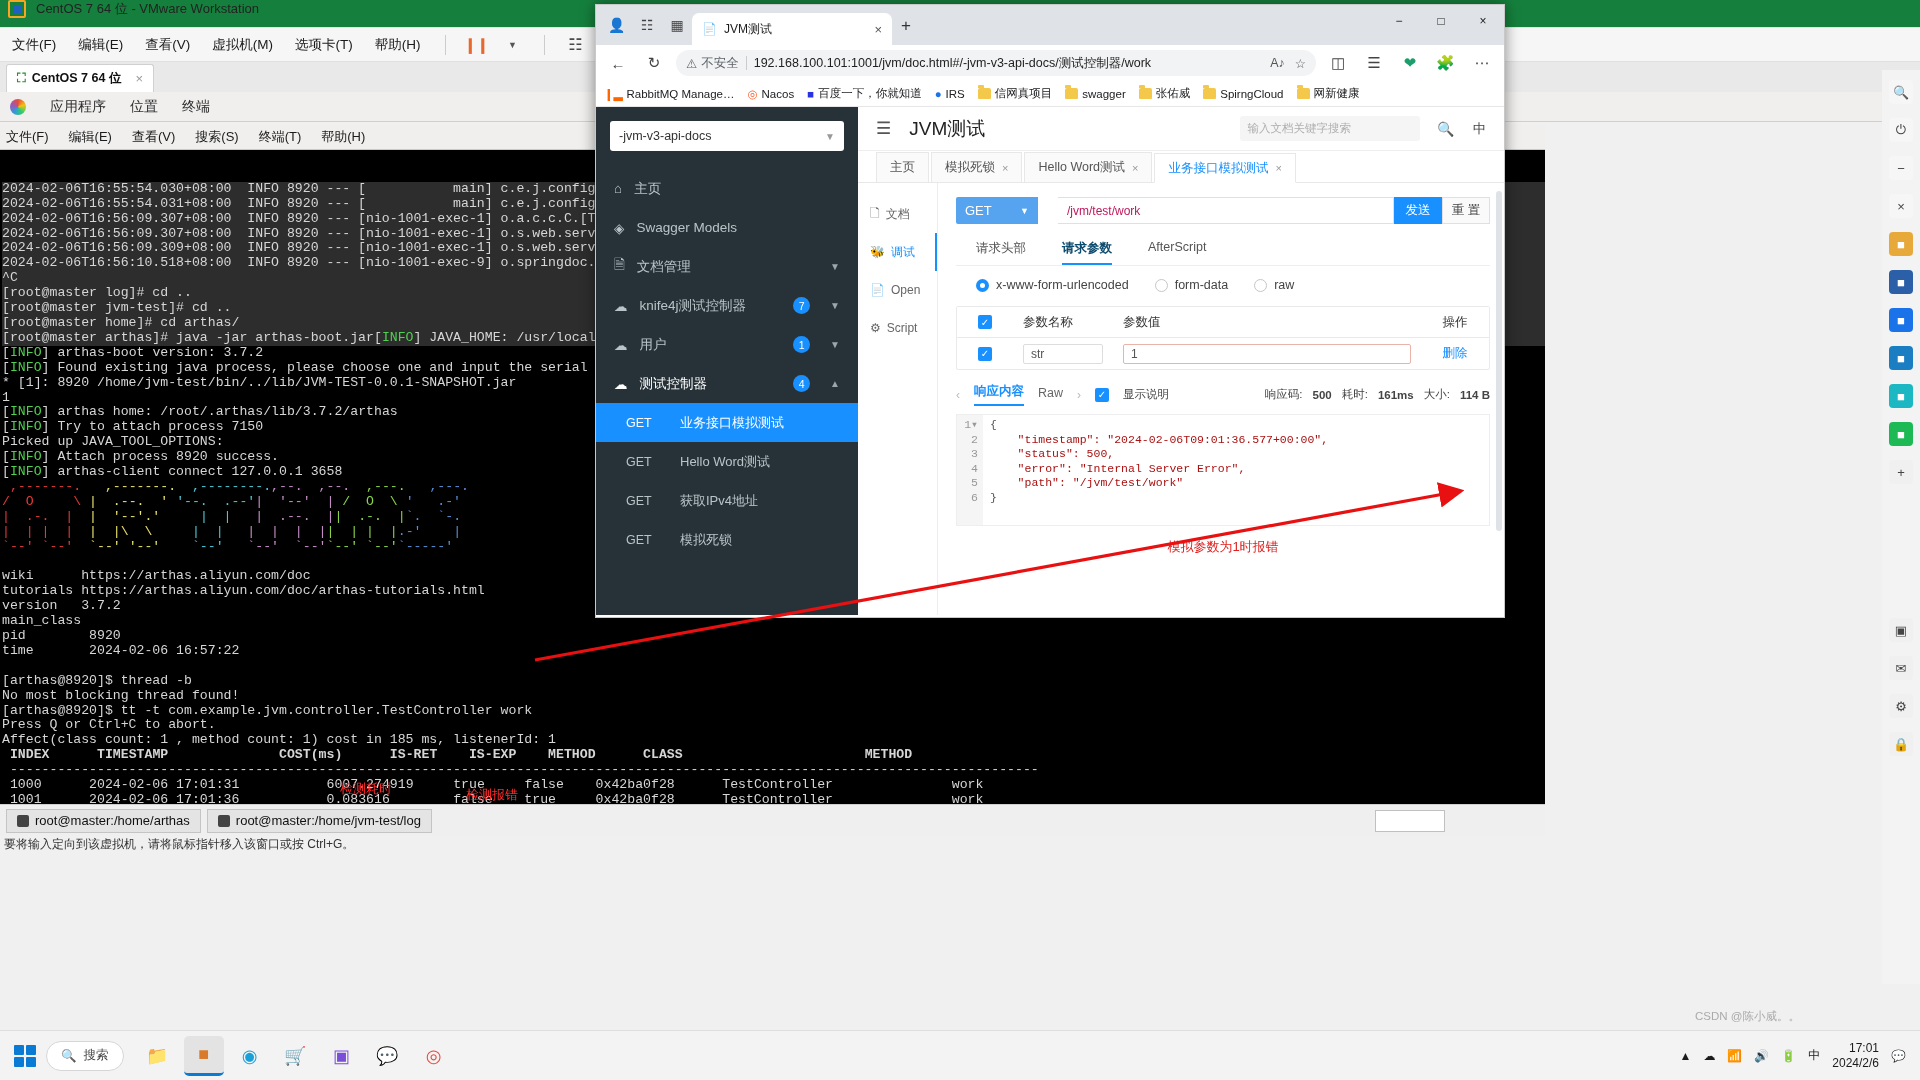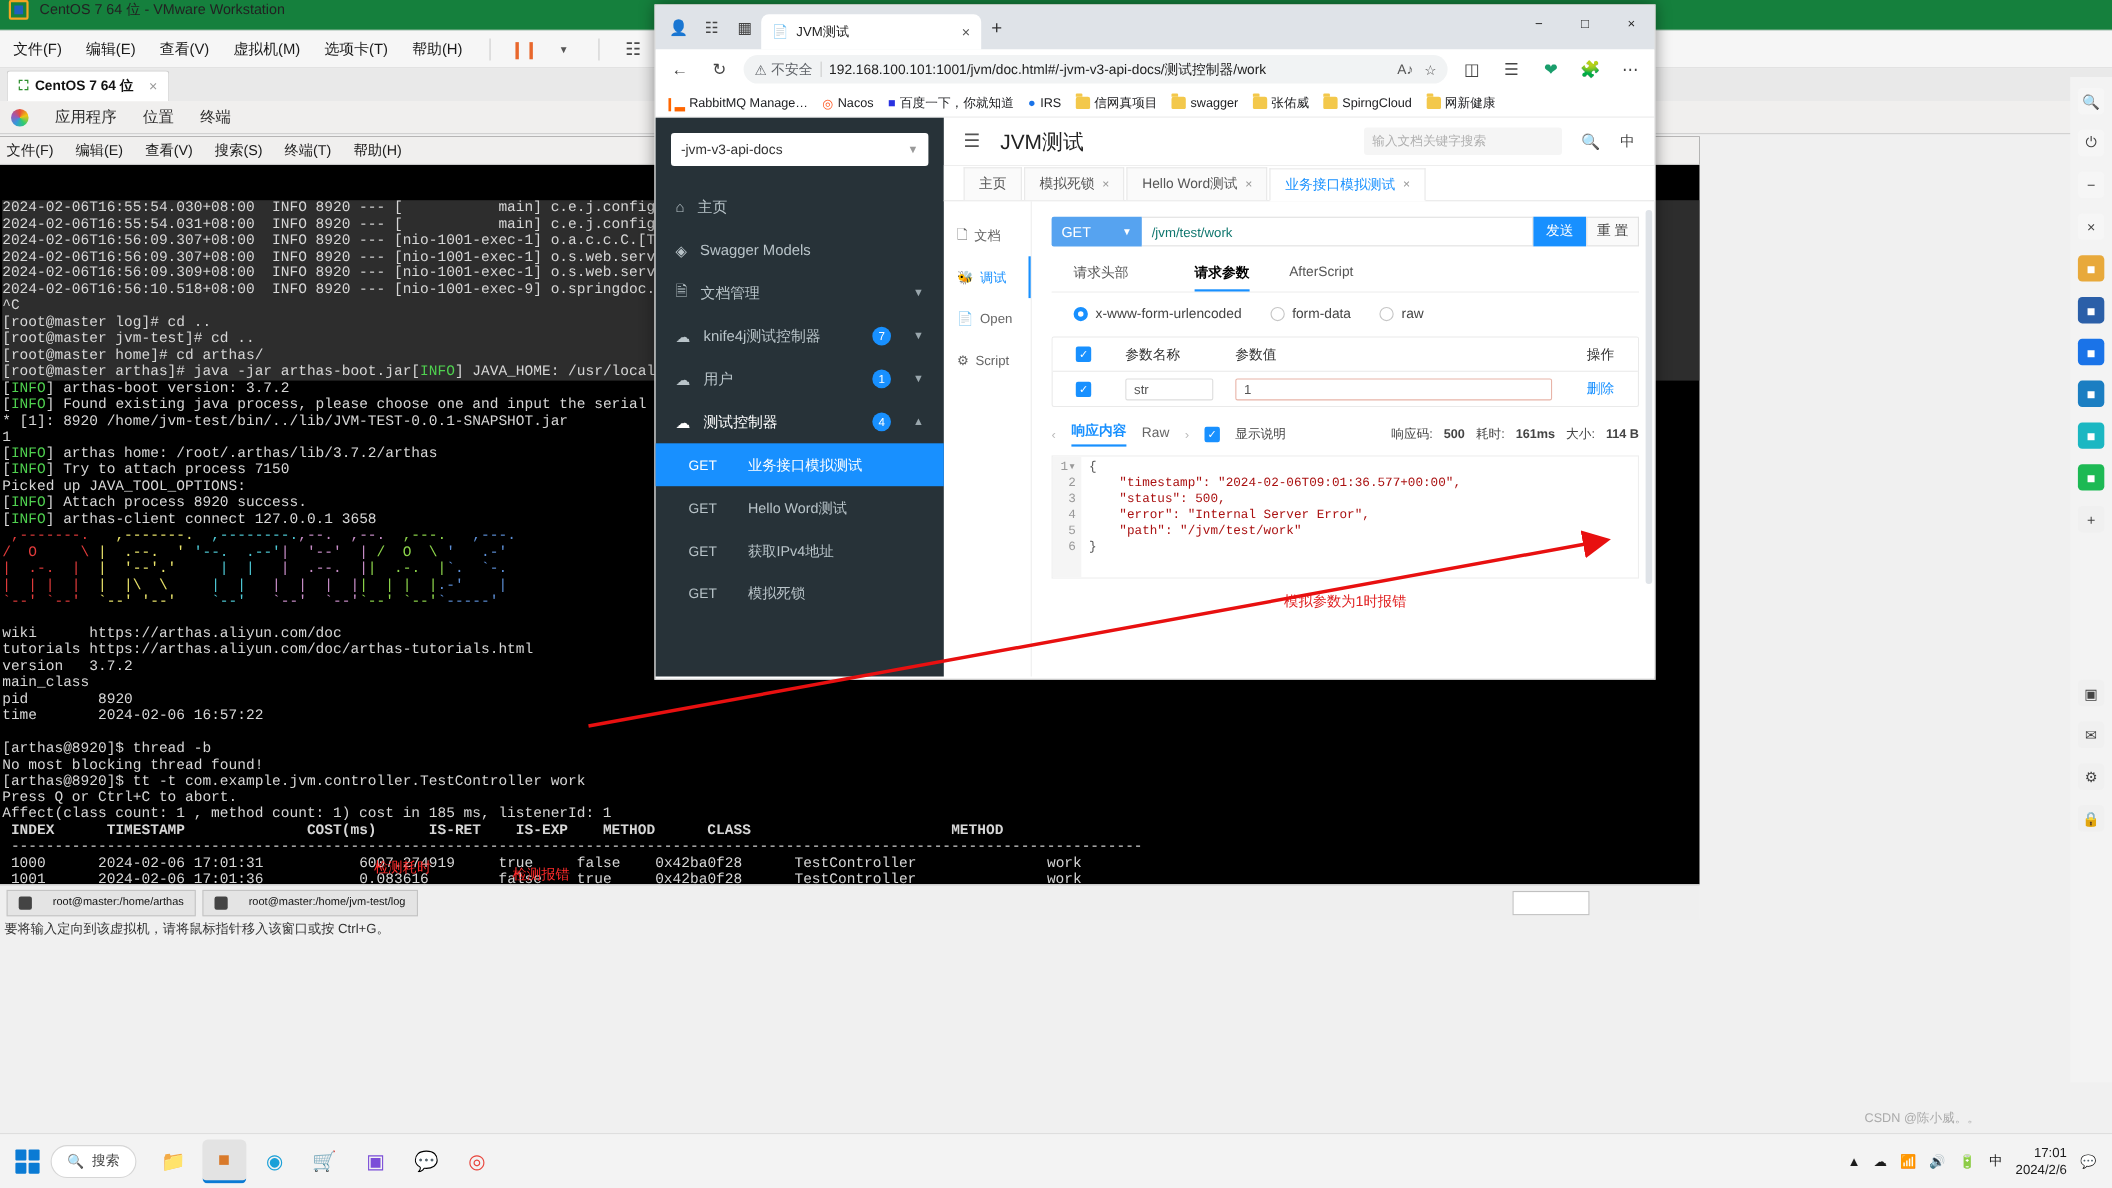--- a/index.html
+++ b/index.html
@@ -63,21 +63,21 @@
   .c-mag{color:#c98ec9}.c-grn{color:#8cd44a}.c-blu{color:#5c8ed6}
   .ann-red { color:#ff2a2a; font-family:"Liberation Sans",sans-serif; font-size:13px; }
   
   .vm-bottombar {
     position:absolute; left:0; top:804px; width:1545px; height:32px;
     background:#efefef; display:flex; align-items:center; gap:6px; padding-left:6px;
     border-top:1px solid #cfcfcf;
   }
   .vm-bb-item {
     height:24px; background:#e4e4e4; border:1px solid #c4c4c4; display:flex;
-    align-items:center; gap:19px; padding:0 10px; font-size:10px; color:#111;
+    align-items:center; gap:6px; padding:0 10px; font-size:13px; color:#111;
   }
   .vm-bb-sq { width:12px;height:12px;background:#444;border-radius:2px;}
   .vm-statusbar {
     position:absolute; left:0; top:836px; width:1545px; height:18px;
     font-size:12px; color:#333; padding-left:4px; background:#f0f0f0;
   }
   
   .right-rail {
     position:absolute; right:0; top:70px; width:38px; bottom:96px;
     background:#f3f3f3; display:flex; flex-direction:column; align-items:center;
@@ -166,29 +166,29 @@
     font-size:12px; color:#666;
   }
   .k4-ln.active { color:#1890ff; border-right:2px solid #1890ff; }
   .k4-pane { flex:1; padding:14px 14px 0 18px; min-width:0; overflow:hidden;}
   .req-row { display:flex; align-items:stretch; height:27px; }
   .method-sel {
     width:82px; background:#56a3f0; color:#fff; font-size:13px; display:flex;
     align-items:center; justify-content:space-between; padding:0 9px; border-radius:2px 0 0 2px;
   }
   .req-url { flex:1; border:1px solid #e0e0e0; border-left:none; font-size:12px;
-    color:#0f766e; display:flex; align-items:center; padding-left:9px; }
+    color:#be185d; display:flex; align-items:center; padding-left:9px;margin-left:20px; }
   .btn-send { width:48px; background:#1890ff; color:#fff; font-size:12.5px;
     display:flex;align-items:center;justify-content:center;}
   .btn-reset { width:48px; background:#fafafa; border:1px solid #e0e0e0; color:#444;
     font-size:12.5px; display:flex;align-items:center;justify-content:center;}
   .sub-tabs { display:flex; gap:36px; margin-top:16px; border-bottom:1px solid #eee;
     padding-left:20px; }
   .sub-tab { font-size:12.5px; color:#555; padding-bottom:6px; }
-  .sub-tab.active { color:#000000; font-weight:bold; border-bottom:2px solid #1890ff;margin-left:24px; }
+  .sub-tab.active { color:#0c4a6e; font-weight:bold; border-bottom:2px solid #1890ff; }
   .radios { display:flex; gap:26px; margin-top:12px; padding-left:20px; align-items:center; }
   .radio { display:flex; align-items:center; gap:7px; font-size:12.5px; color:#444; }
   .rd { width:13px;height:13px;border-radius:50%;border:1px solid #c6c6c6; }
   .rd.on { border:4px solid #1890ff; background:#fff; }
   .ptable { margin-top:14px; border:1px solid #eaeaea; border-radius:2px; }
   .ptr { display:flex; align-items:center; height:31px; border-bottom:1px solid #eaeaea; }
   .ptr:last-child { border-bottom:none; }
   .pc { padding:0 10px; font-size:12.5px; color:#333; display:flex; align-items:center; }
   .pc.c0 { width:56px; justify-content:center; }
   .pc.c1 { width:100px; }

